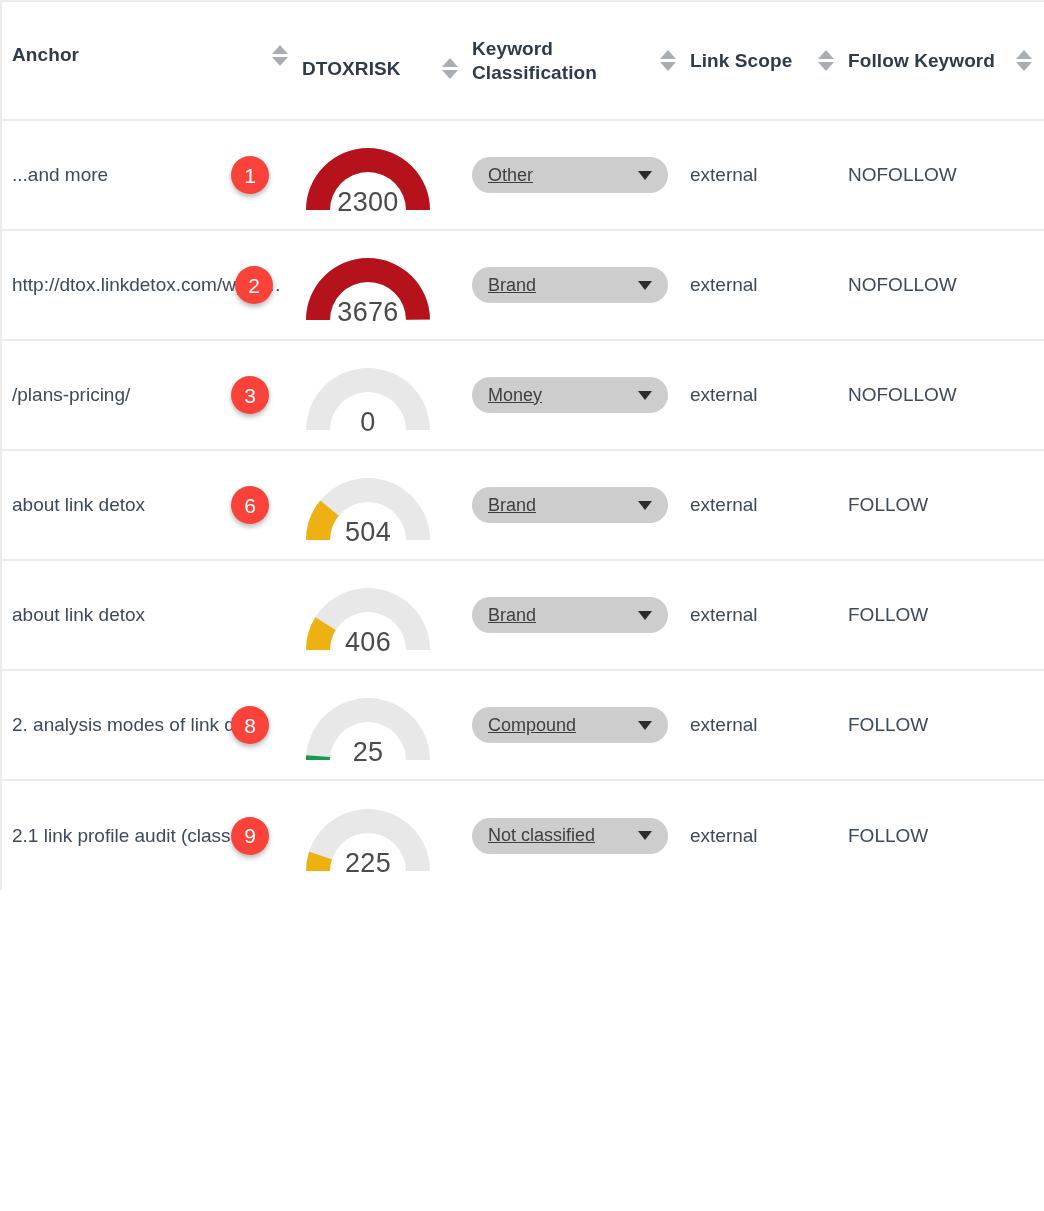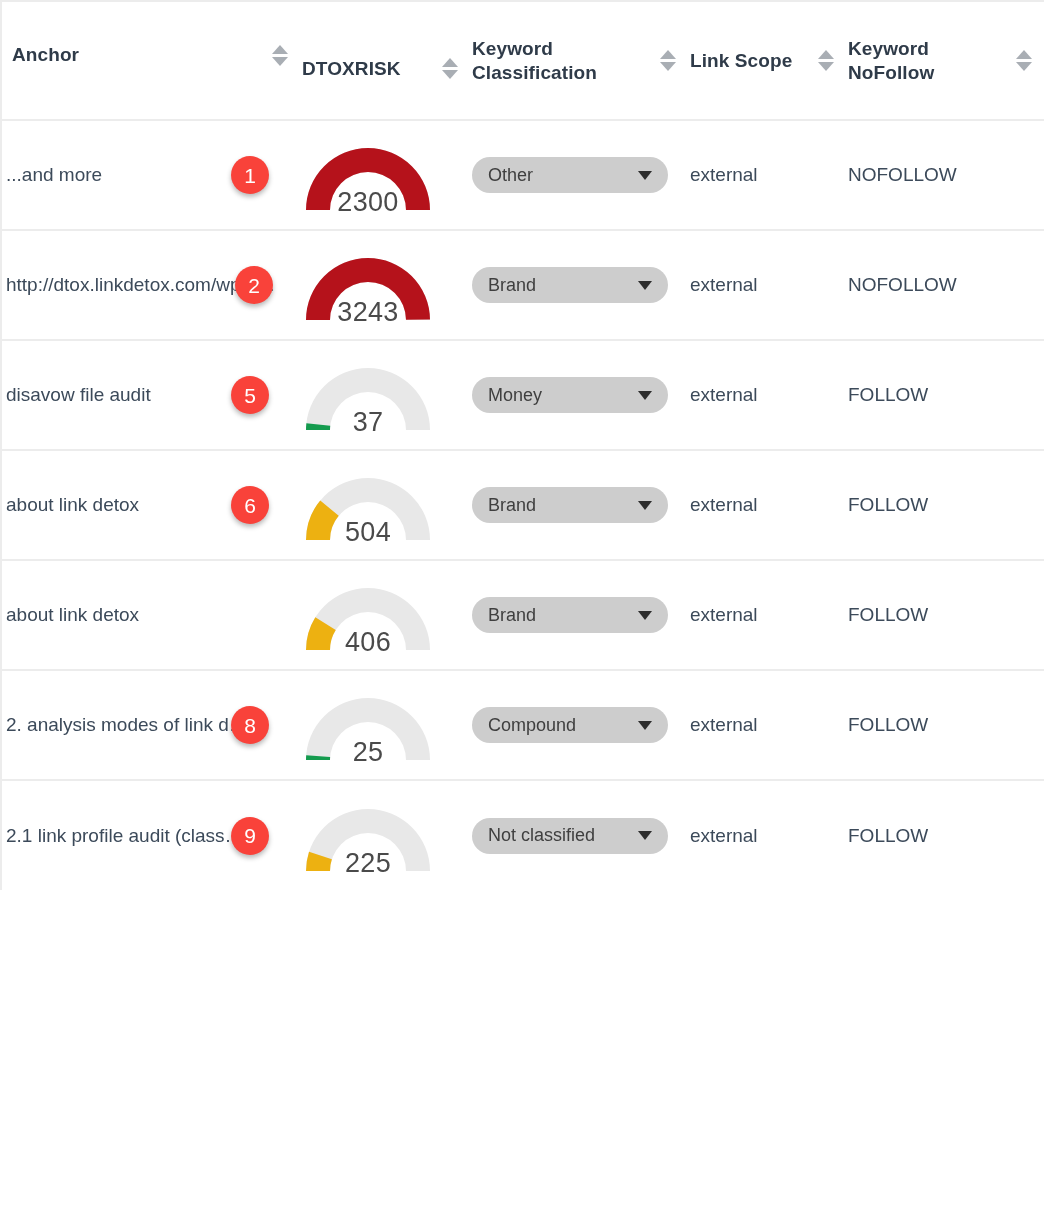--- a/index.html
+++ b/index.html
@@ -88,21 +88,21 @@
     border-bottom: 2px solid #ececec;
     vertical-align: middle;
     padding: 0;
     background: #fff;
   }
   tbody tr:last-child td { border-bottom: none; }
 
   
   .anchor-cell {
     position: relative;
-    padding-left: 4px;
+    padding-left: 10px;
     padding-right: 8px;
   }
   .anchor-text {
     font-size: 19px;
     color: #3c4a5a;
     white-space: nowrap;
     overflow: hidden;
     text-overflow: ellipsis;
     display: block;
     max-width: 282px;
@@ -158,20 +158,21 @@
     padding: 0 16px 0 16px;
     cursor: pointer;
     user-select: none;
   }
   .dropdown-label {
     font-size: 18px;
     color: #3f3f3f;
     white-space: nowrap;
     overflow: hidden;
     text-overflow: ellipsis;
+    text-decoration: underline;
   }
   .caret {
     width: 0; height: 0;
     border-left: 7px solid transparent;
     border-right: 7px solid transparent;
     border-top: 9px solid #2c2c2c;
     flex: 0 0 auto;
     margin-left: 8px;
   }
 
@@ -226,21 +227,21 @@
           <div class="th-inner">
             <span class="th-label">Link Scope</span>
             <span class="sort-icon">
                 <i class="tri up"></i>
                 <i class="tri down"></i>
               </span>
           </div>
         </th>
         <th class="h-follow">
           <div class="th-inner">
-            <span class="th-label">Keyword NoFollow</span>
+            <span class="th-label">Follow Keyword</span>
             <span class="sort-icon">
                 <i class="tri up"></i>
                 <i class="tri down"></i>
               </span>
           </div>
         </th>
       </tr>
     </thead>
     <tbody id="tbody">
         <tr>
@@ -270,54 +271,53 @@
           <td class="anchor-cell">
             <span class="anchor-text">http://dtox.linkdetox.com/wp-c…</span>
             <span class="badge" style="left: 233px;">2</span>
           </td>
           <td class="gauge-cell">
             <div class="gauge">
               <svg width="132" height="78" viewBox="0 0 132 78">
                 <path d="M 4 73.99999999999999 A 62 62 0 0 1 128 74 L 104 74 A 38 38 0 0 0 28 74 Z" fill="#e8e8e8"></path>
                 <path d="M 4 73.99999999999999 A 62 62 0 0 1 127.9987761730805 73.61044507413534 L 103.9992499125332 73.76124052930876 A 38 38 0 0 0 28 74 Z" fill="#b5121b"></path>
               </svg>
-              <div class="gauge-value">3243</div>
+              <div class="gauge-value">3676</div>
             </div>
           </td>
           <td>
             <div class="dropdown">
               <span class="dropdown-label">Brand</span>
               <span class="caret"></span>
             </div>
           </td>
           <td class="plain-cell">external</td>
           <td class="plain-cell">NOFOLLOW</td>
         </tr>
         <tr>
           <td class="anchor-cell">
-            <span class="anchor-text">disavow file audit</span>
-            <span class="badge" style="left: 229px;">5</span>
-          </td>
-          <td class="gauge-cell">
-            <div class="gauge">
-              <svg width="132" height="78" viewBox="0 0 132 78">
-                <path d="M 4 73.99999999999999 A 62 62 0 0 1 128 74 L 104 74 A 38 38 0 0 0 28 74 Z" fill="#e8e8e8"></path>
-                <path d="M 4 73.99999999999999 A 62 62 0 0 1 4.3744207617788575 67.1964727123552 L 28.22948369270317 69.83009617854029 A 38 38 0 0 0 28 74 Z" fill="#149b4e"></path>
-              </svg>
-              <div class="gauge-value">37</div>
+            <span class="anchor-text">/plans-pricing/</span>
+            <span class="badge" style="left: 229px;">3</span>
+          </td>
+          <td class="gauge-cell">
+            <div class="gauge">
+              <svg width="132" height="78" viewBox="0 0 132 78">
+                <path d="M 4 73.99999999999999 A 62 62 0 0 1 128 74 L 104 74 A 38 38 0 0 0 28 74 Z" fill="#e8e8e8"></path>
+              </svg>
+              <div class="gauge-value">0</div>
             </div>
           </td>
           <td>
             <div class="dropdown">
               <span class="dropdown-label">Money</span>
               <span class="caret"></span>
             </div>
           </td>
           <td class="plain-cell">external</td>
-          <td class="plain-cell">FOLLOW</td>
+          <td class="plain-cell">NOFOLLOW</td>
         </tr>
         <tr>
           <td class="anchor-cell">
             <span class="anchor-text">about link detox</span>
             <span class="badge" style="left: 229px;">6</span>
           </td>
           <td class="gauge-cell">
             <div class="gauge">
               <svg width="132" height="78" viewBox="0 0 132 78">
                 <path d="M 4 73.99999999999999 A 62 62 0 0 1 128 74 L 104 74 A 38 38 0 0 0 28 74 Z" fill="#e8e8e8"></path>

